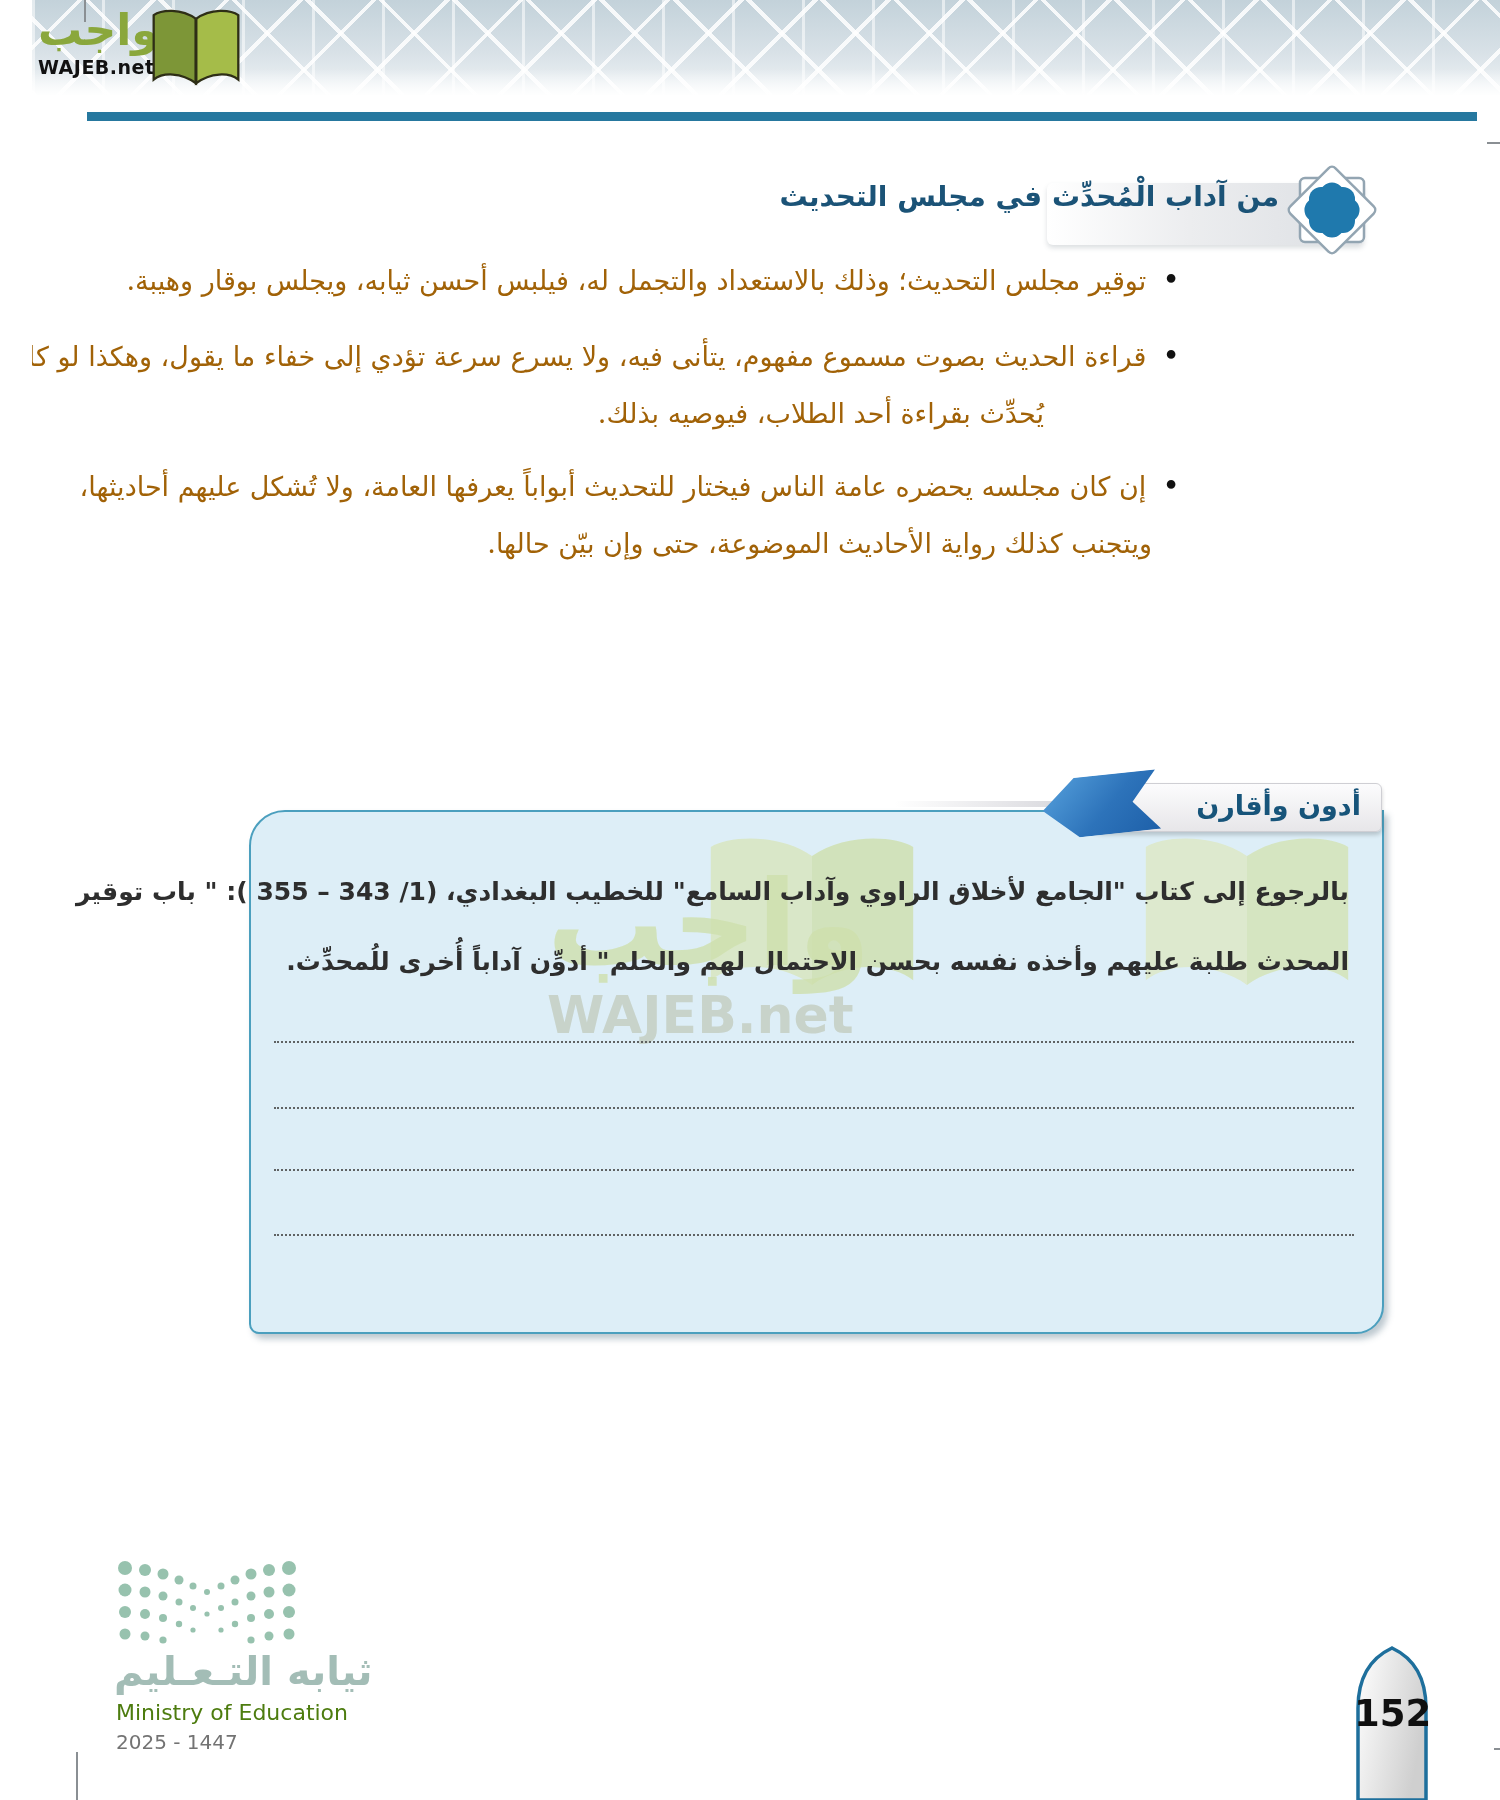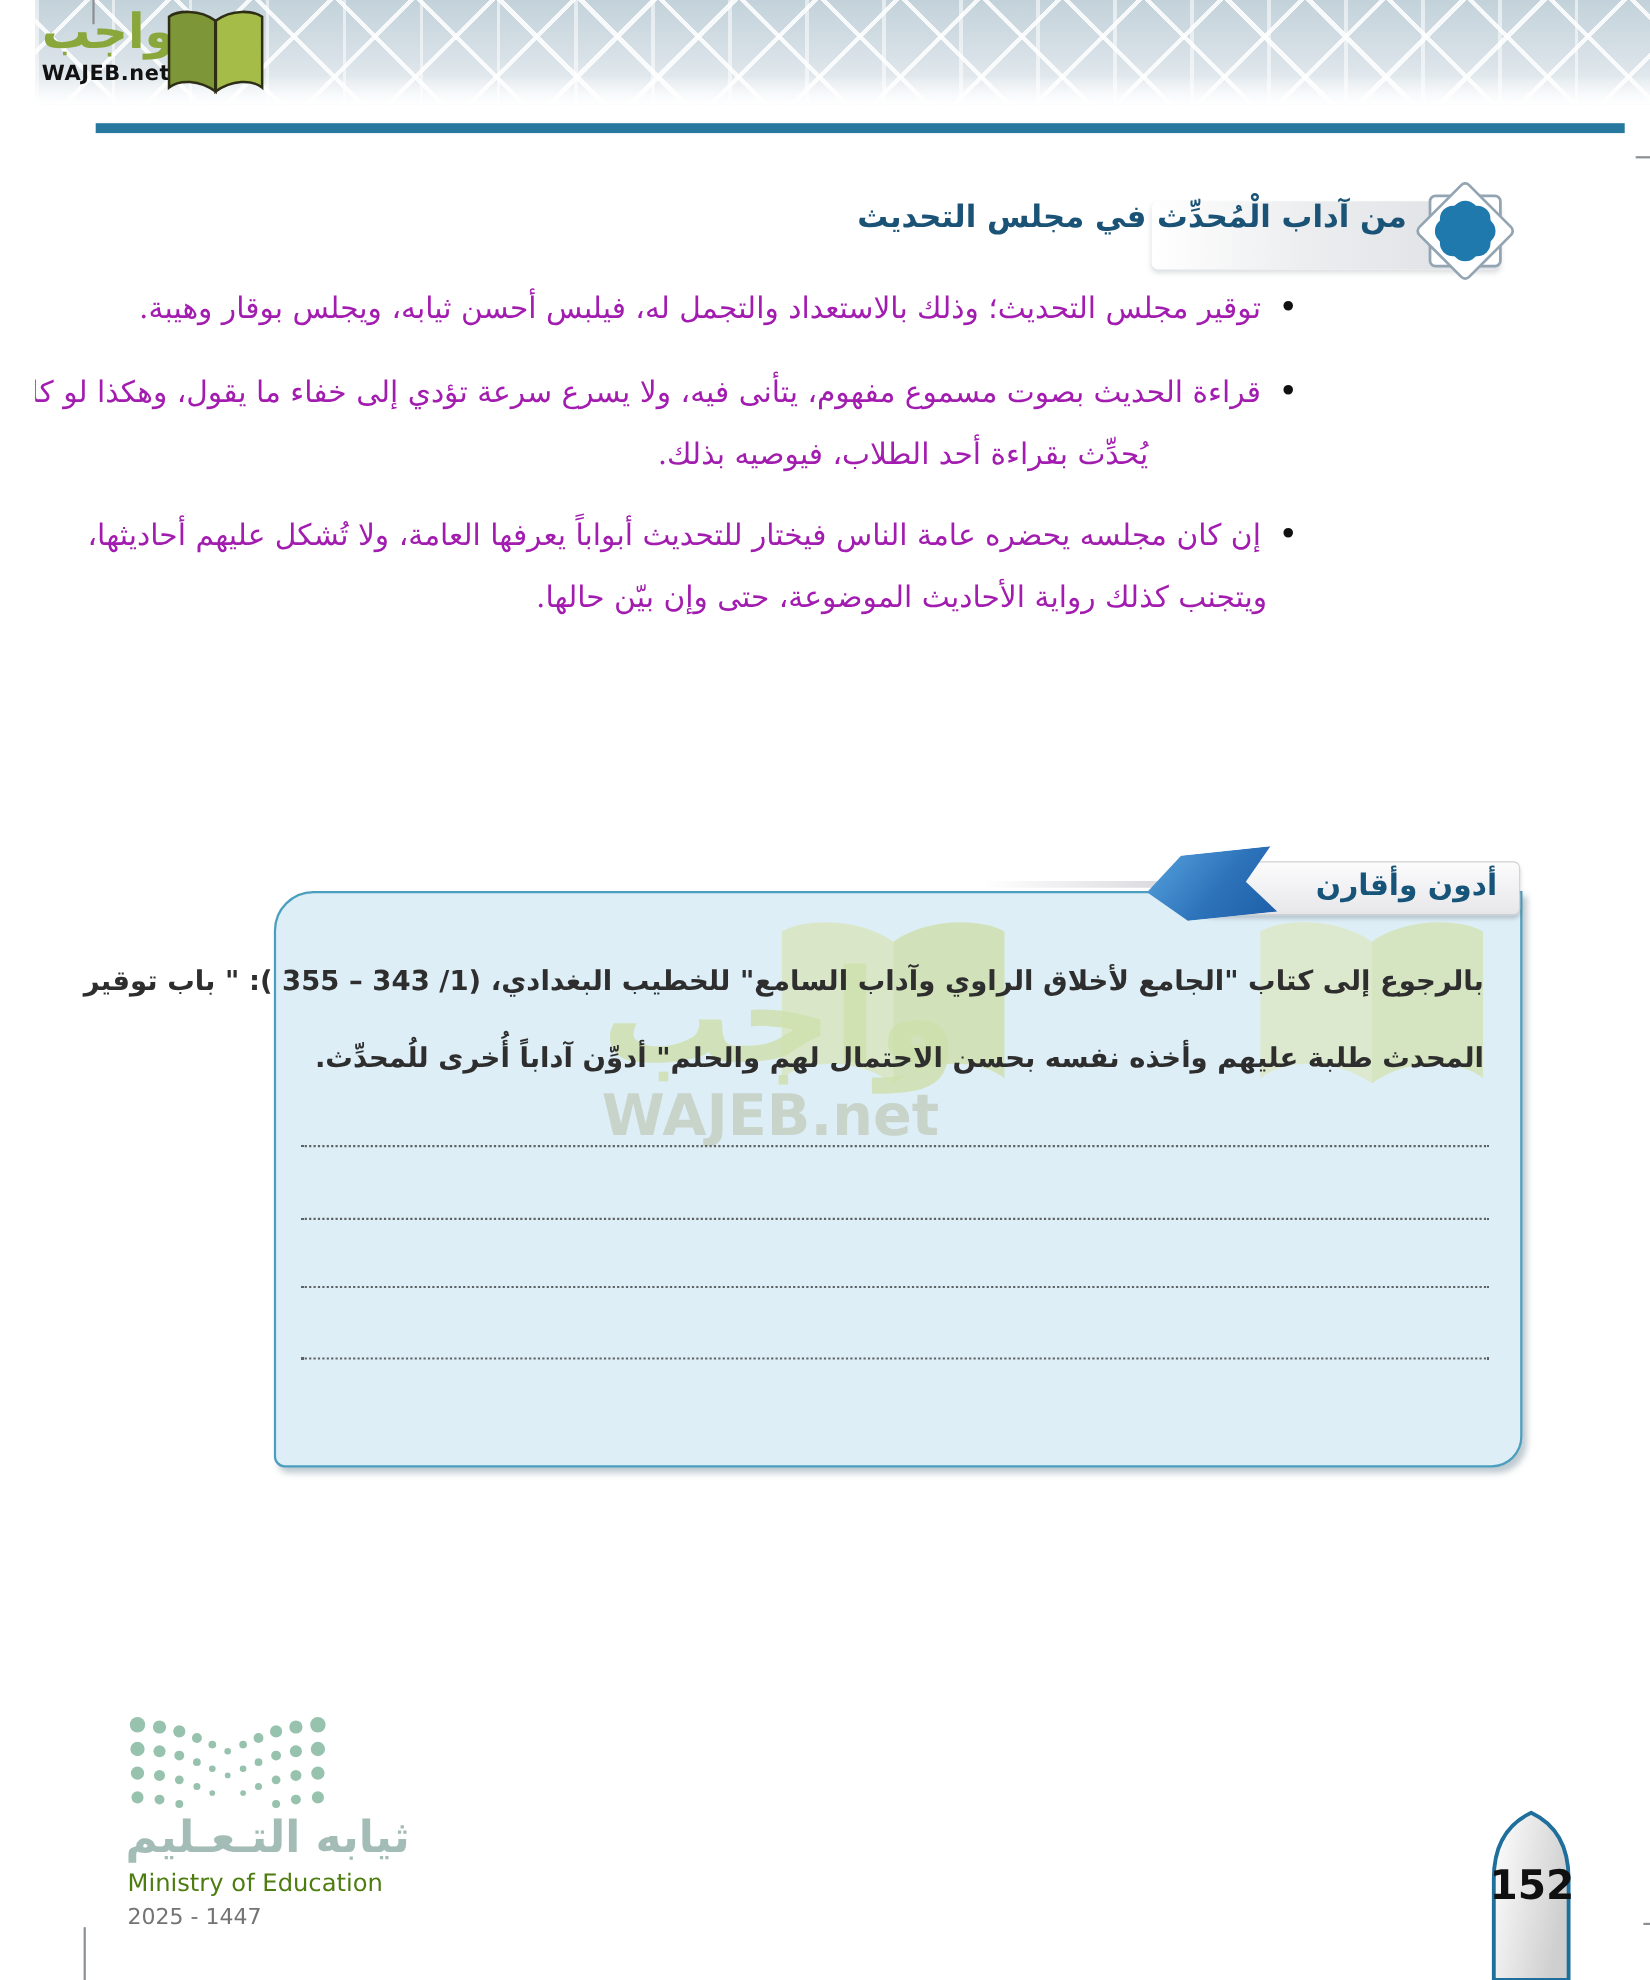--- a/index.html
+++ b/index.html
@@ -30,21 +30,21 @@
 
   
   .title-ribbon{position:absolute;left:1015px;top:183px;width:317px;height:62px;border-radius:6px;
      background:linear-gradient(270deg,#dcdfe3 0%,#ecedef 55%,rgba(255,255,255,0) 100%);
      box-shadow:0 3px 5px rgba(60,80,90,.18);}
   .medallion{position:absolute;left:1250px;top:156px;}
   .section-title{position:absolute;right:253px;top:180px;direction:rtl;white-space:nowrap;
      font-size:28px;font-weight:bold;color:#1b5377;}
 
   
-  .bullet-line{position:absolute;direction:rtl;white-space:nowrap;font-size:27px;color:#a21caf;
+  .bullet-line{position:absolute;direction:rtl;white-space:nowrap;font-size:27px;color:#a16207;
      font-family:"DejaVu Serif","DejaVu Sans",serif;}
   .bullet-line.first:before{content:"•";font-size:30px;margin-left:16px;color:#111;}
 
   
   .activity-box{position:absolute;left:217px;top:810px;width:1131px;height:520px;
      background:#ddeef7;border:2px solid #4b9fbe;border-radius:36px 0 28px 10px;
      box-shadow:4px 5px 6px rgba(110,135,150,.45);}
   .wm{position:absolute;opacity:.8;pointer-events:none;}
   .wm-ar{left:515px;top:855px;font-size:118px;font-weight:bold;color:#cfe0ad;direction:rtl;}
   .wm-en{left:515px;top:985px;font-size:52px;font-weight:bold;color:#c3cdc0;}

